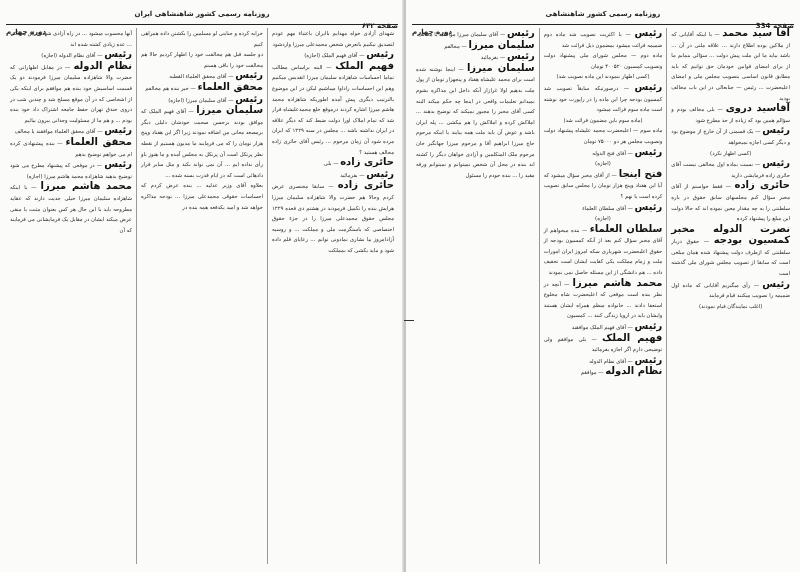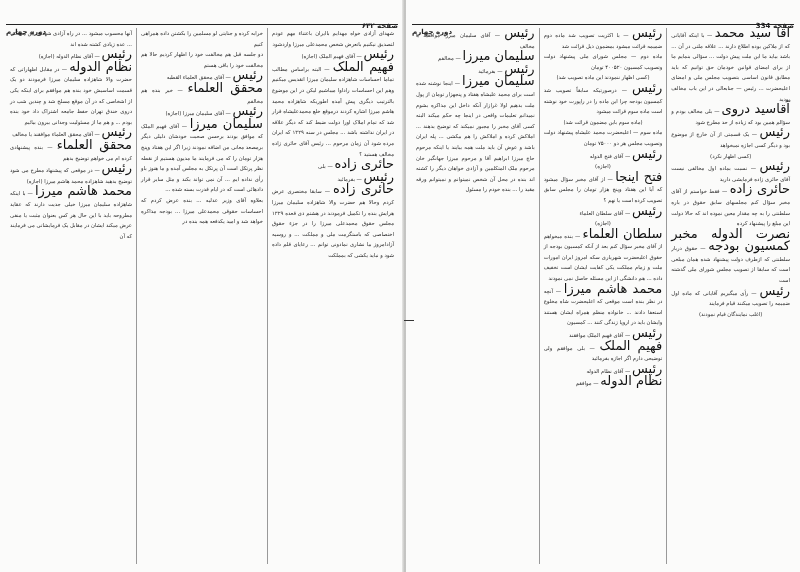--- a/index.html
+++ b/index.html
@@ -18,33 +18,34 @@
   .header .h-issue { position:absolute; left:0; top:20px; }
   .header-rule { position:absolute; top:24px; left:6px; right:6px; height:0;
                  border-top:1.5px solid #222; }
   .cols { position:absolute; top:28px; left:6px; right:6px; bottom:8px;
           display:flex; flex-direction:row-reverse; gap:0; }
   .col { flex:1; padding:0 4px; direction:rtl; text-align:justify;
          font-size:5.3px; line-height:10.6px; color:#2a2a2a; overflow:hidden;
          border-left:0.6px solid #999; }
   .col:last-child { border-left:none; }
   .col p { margin:0; }
-  .speaker { font-weight:normal; font-size:13px; color:#111; }
+  .speaker { font-weight:bold; font-size:10px; color:#111; }
   .center { text-align:center; display:block; }
   .entry { margin-bottom:2px; }
   .mark { position:absolute; left:404px; top:320px; width:10px; height:1px; background:#333; }
 </style>
 </head>
 <body>
 
 <div class="spread">
 
   <div class="page left">
     <div class="header">
       <span class="h-page">صفحه ۶۴۲</span>
+      <span class="h-title">روزنامه رسمی کشور شاهنشاهی ایران</span>
       <span class="h-issue">دوره چهارم</span>
     </div>
     <div class="header-rule"></div>
     <div class="cols">
       <div class="col">
           <p class="entry"><span>شهدای آزادی خواه مهدایم باایران باعتناء مهم عودم لتصدیق نیکنیم باتعرض شخص محمدعلی میرزا واردشود</span></p>
           <p class="entry"><span class="speaker">رئیس</span> — <span>آقای فهیم الملک (اجازه)</span></p>
           <p class="entry"><span class="speaker">فهیم الملک</span> — <span>البته براساس مطالب تماما احساسات شاهزاده سلیمان میرزا اتقدیس میکنیم وهم این احساسات راداوا میباشیم لیکن در این موضوع بالترتیب دیگری پیش آمده اطوریکه شاهزاده محمد هاشم میرزا اشاره کردند درموقع خلع محمدعلیشاه قرار شد که تمام املاک اورا دولت ضبط کند که دیگر علاقه در ایران نداشته باشد ... مجلس در سنه ۱۳۲۹ که ایران مرده شود آن زمان مرحوم ... رئیس آقای حائری زاده مخالف هستید ؟</span></p>
           <p class="entry"><span class="speaker">حائری زاده</span> — <span>بلی</span></p>
           <p class="entry"><span class="speaker">رئیس</span> — <span>بفرمائید</span></p>
@@ -69,20 +70,21 @@
           <p class="entry"><span class="speaker">محمد هاشم میرزا</span> — <span>با اینکه شاهزاده سلیمان میرزا خیلی جدیت دارند که عقاید مطروحه باید با این حال هر کس بعنوان مثبت یا منفی عرض میکند ایشان در مقابل یک فرمایشاتی می فرمایند که آن</span></p>
         </div>
     </div>
   </div>
 
   <div class="gutter"></div>
 
   <div class="page right">
     <div class="header">
       <span class="h-page">صفحه 334</span>
+      <span class="h-title">روزنامه رسمی کشور شاهنشاهی</span>
       <span class="h-issue">دوره چهارم</span>
     </div>
     <div class="header-rule"></div>
     <div class="cols">
       <div class="col">
           <p class="entry"><span class="speaker">آقا سید محمد</span> — <span>با اینکه آقایانی که از ملاکین بوده اطلاع دارند ... علاقه ملتی در آن ... باشد بیاید ما این ملت پیش دولت ... سؤالی بنمایم ما از برای امضای قوانین خودمان حق توانیم که باید مطابق قانون اساسی بتصویب مجلس ملی و امضای اعلیحضرت ... رئیس — جنابعالی در این باب مخالف بودید</span></p>
           <p class="entry"><span class="speaker">آقاسید دروی</span> — <span>بلی مخالف بودم و سؤالم همین بود که زیاده از حد مطرح شود</span></p>
           <p class="entry"><span class="speaker">رئیس</span> — <span>یک قسمتی از آن خارج از موضوع بود و دیگر کسی اجازه نمیخواهد</span></p>
           <p class="entry center"><span>(کسی اظهار نکرد)</span></p>
           <p class="entry"><span class="speaker">رئیس</span> — <span>نسبت بماده اول مخالفی نیست آقای حائری زاده فرمایشی دارید</span></p>

